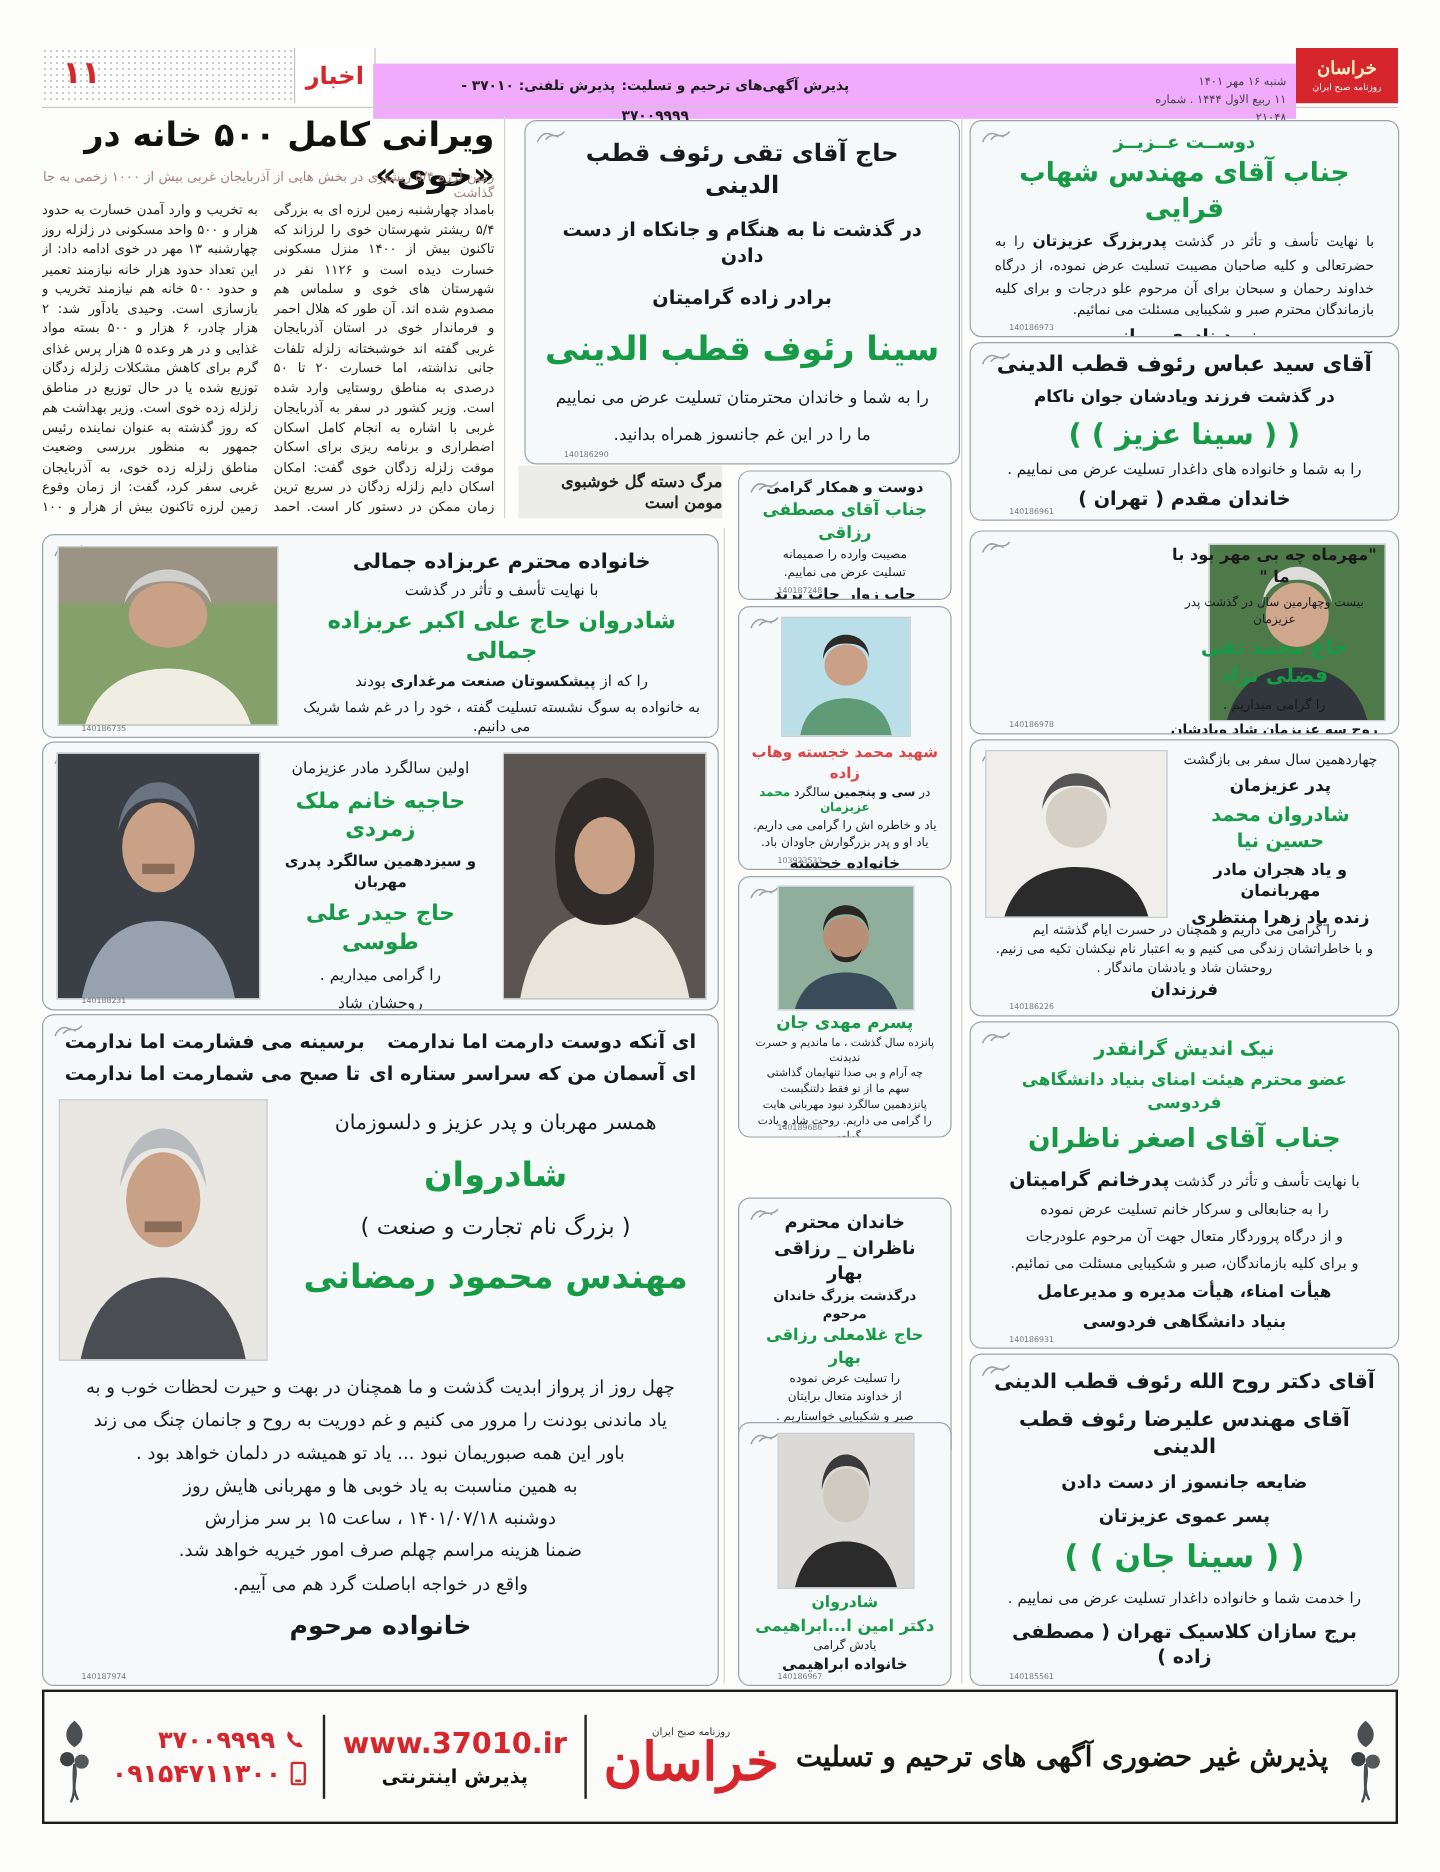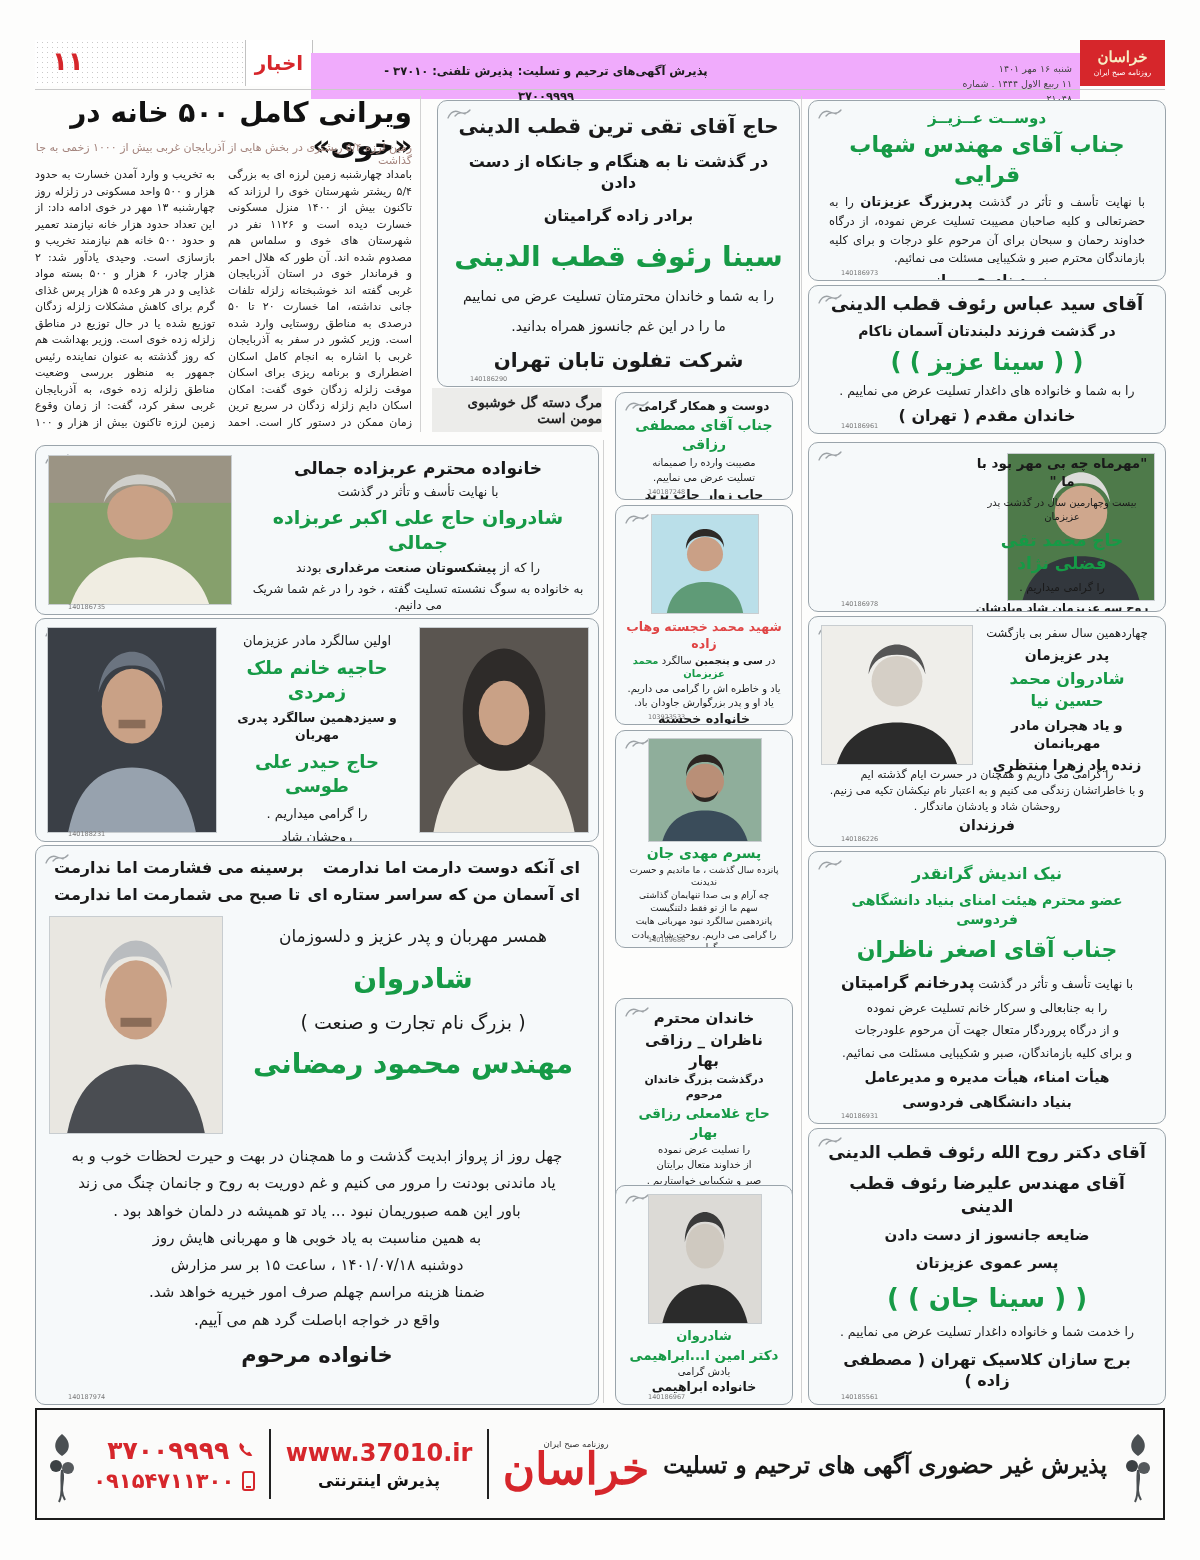--- a/index.html
+++ b/index.html
@@ -53,21 +53,21 @@
   .just{text-align:justify;}
   
   .footer{position:absolute;left:35px;top:1408px;width:1130px;height:112px;border:2px solid #1c1c1c;
     box-sizing:border-box;background:#fbfbfa;display:flex;direction:rtl;align-items:center;justify-content:space-between;padding:0 8px;}
   .fdiv{width:2px;height:70px;background:#222;}
   .fcallig{font-family:"DejaVu Serif",serif;font-weight:bold;font-size:23px;color:#161616;white-space:nowrap;}
   .fpaper{font-family:"DejaVu Serif",serif;font-weight:bold;font-size:44px;color:#d6262b;line-height:.9;}
   .fpsub{font-size:8.5px;color:#333;text-align:center;}
   .fweb{color:#d6262b;font-weight:bold;font-size:24px;direction:ltr;}
   .fweblbl{font-weight:bold;font-size:16px;color:#111;letter-spacing:4px;margin-top:4px;}
-  .fphone{color:#d6262b;font-weight:bold;font-size:25px;direction:ltr;display:flex;align-items:center;gap:8px;justify-content:flex-end;}
+  .fphone{color:#d6262b;font-weight:bold;font-size:20px;direction:ltr;display:flex;align-items:center;gap:8px;justify-content:flex-end;}
 </style>
 </head>
 <body>
 
 <div class="page">
 
   <div class="hdr-dots"></div>
   <div class="hdr-pagenum">۱۱</div>
   <div class="hdr-akhbar">
     <span class="rd b f20">اخبار</span>
@@ -99,27 +99,26 @@
   <div class="vrule" style="left:603px;top:440px;height:963px;"></div>
   <div class="vrule" style="left:801px;top:96px;height:1307px;"></div>
 
   <div class="callig">مرگ دسته گل خوشبوی مومن است</div>
 
   <div class="box" style="left:437px;top:100px;width:361px;height:285px;">
     <svg class="orn" viewBox="0 0 26 14">
         <path d="M2 12 Q6 3 13 6 T24 4 M9 10 Q13 5 19 8" fill="none" stroke="#878d92" stroke-width="1.3" stroke-linecap="round"></path>
       </svg>
     <div class="col">
-      <div class="ln b f20">حاج آقای تقی ترین قطب الدینی</div>
+      <div class="ln b f20">حاج آقای تقی رئوف قطب الدینی</div>
       <div class="ln b f16">در گذشت نا به هنگام و جانکاه از دست دادن</div>
       <div class="ln b f16">برادر زاده گرامیتان</div>
       <div class="ln b g f28">سینا رئوف قطب الدینی</div>
       <div class="ln f14">را به شما و خاندان محترمتان تسلیت عرض می نماییم</div>
       <div class="ln f14">ما را در این غم جانسوز همراه بدانید.</div>
-      <div class="ln b f20">شرکت تفلون تابان تهران</div>
     </div>
     <span class="code">140186290</span>
   </div>
 
   <div class="box" style="left:615px;top:392px;width:176px;height:106px;">
     <svg class="orn" viewBox="0 0 26 14">
         <path d="M2 12 Q6 3 13 6 T24 4 M9 10 Q13 5 19 8" fill="none" stroke="#878d92" stroke-width="1.3" stroke-linecap="round"></path>
       </svg>
     <div class="col" style="padding:4px 6px;">
       <div class="ln b f12">دوست و همکار گرامی</div>
@@ -235,21 +234,21 @@
     </div>
     <span class="code">140186973</span>
   </div>
 
   <div class="box" style="left:808px;top:285px;width:356px;height:147px;">
     <svg class="orn" viewBox="0 0 26 14">
         <path d="M2 12 Q6 3 13 6 T24 4 M9 10 Q13 5 19 8" fill="none" stroke="#878d92" stroke-width="1.3" stroke-linecap="round"></path>
       </svg>
     <div class="col" style="padding:4px 12px;">
       <div class="ln b f18">آقای سید عباس رئوف قطب الدینی</div>
-      <div class="ln b f14">در گذشت فرزند دلبندتان آسمان ناکام</div>
+      <div class="ln b f14">در گذشت فرزند ویادشان جوان ناکام</div>
       <div class="ln b g f24">( ( سینا عزیز ) )</div>
       <div class="ln f125">را به شما و خانواده های داغدار تسلیت عرض می نماییم .</div>
       <div class="ln b f16">خاندان مقدم ( تهران )</div>
     </div>
     <span class="code">140186961</span>
   </div>
 
   <div class="box" style="left:808px;top:442px;width:356px;height:168px;">
     <svg class="orn" viewBox="0 0 26 14">
         <path d="M2 12 Q6 3 13 6 T24 4 M9 10 Q13 5 19 8" fill="none" stroke="#878d92" stroke-width="1.3" stroke-linecap="round"></path>

